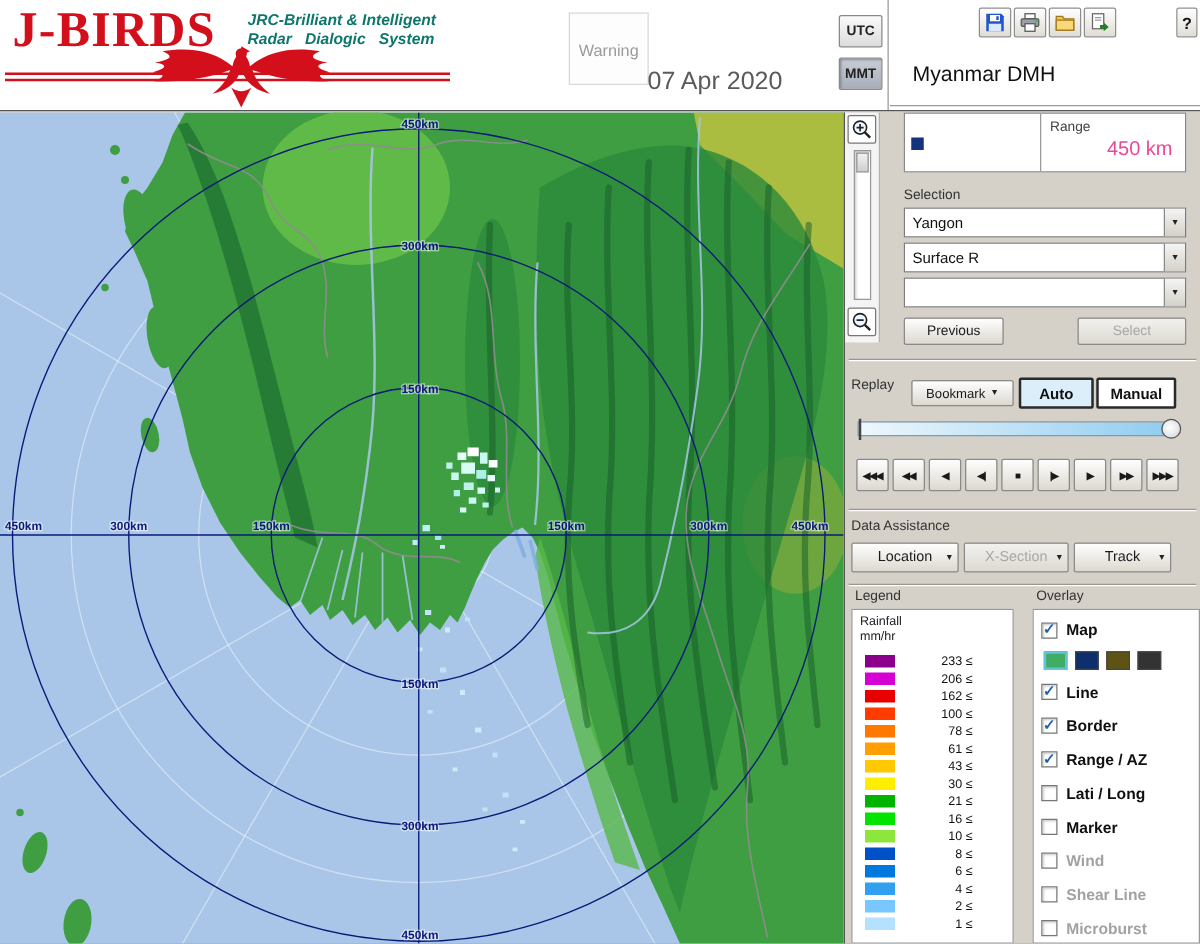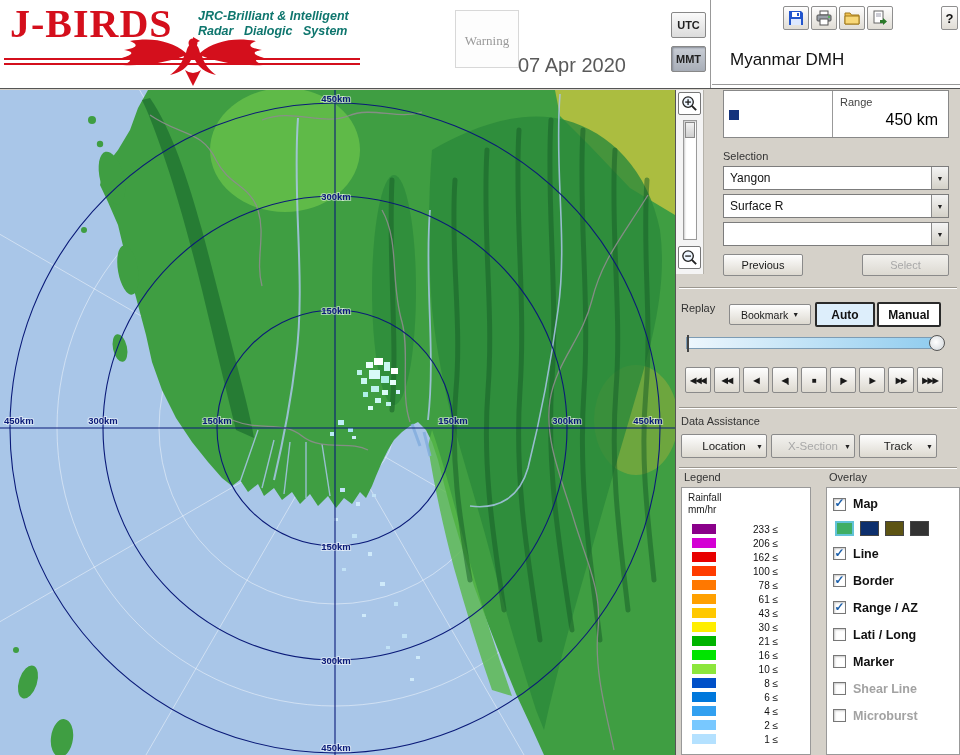--- a/index.html
+++ b/index.html
@@ -12,21 +12,21 @@
   .logo-title{position:absolute;left:10px;top:0px;font-family:"Liberation Serif",serif;font-weight:bold;
               font-size:40px;color:#d40f1c;letter-spacing:1px;}
   .tagline{position:absolute;left:198px;top:9px;color:#0f766e;font-weight:bold;font-style:italic;
            font-size:12.5px;line-height:15px;}
   .tagline .t2{word-spacing:7px;}
   .redline{position:absolute;left:4px;top:58px;width:356px;height:7px;
            border-top:2px solid #d40f1c;border-bottom:2px solid #d40f1c;}
   .eagle{position:absolute;left:118px;top:36px;width:150px;height:50px;}
   .warnbox{position:absolute;left:455px;top:10px;width:64px;height:58px;background:#fdfdfd;
            border:1px solid #d8d8d8;color:#9a9a9a;font-size:13px;display:flex;align-items:flex-start;
-           justify-content:center;padding-top:22px;font-family:Liberation Serif, serif;}
+           justify-content:center;padding-top:22px;}
   .clock-time{position:absolute;left:528px;top:4px;font-size:40px;color:#4c4c4c;letter-spacing:2px;}
   .clock-date{position:absolute;left:518px;top:54px;font-size:20px;color:#5a5a5a;text-align:right;}
   .tzbtn{position:absolute;left:671px;width:35px;height:26px;font-size:11px;font-weight:bold;
          display:flex;align-items:center;justify-content:center;border:1px solid #888;border-radius:2px;color:#222;}
   .tz-utc{top:12px;background:linear-gradient(#fafafa,#dcdcdc);}
   .tz-mmt{top:46px;background:linear-gradient(#c9ced6,#a8aeb8);box-shadow:inset 1px 1px 2px #848a94;}
   .hdr-divider{position:absolute;left:710px;top:0;width:1px;height:88px;background:#999;}
   .station{position:absolute;left:730px;top:50px;font-size:17px;color:#111;}
   .station-rule{position:absolute;left:712px;top:84px;width:248px;height:1px;background:#999;}
   .iconbtn{position:absolute;top:6px;width:26px;height:24px;background:linear-gradient(#fefefe,#e0ddd5);
@@ -52,21 +52,21 @@
              border:1px solid #8a8a8a;}
   .seclabel{position:absolute;font-size:11px;color:#333;}
   .btn{position:absolute;background:linear-gradient(#fefefe,#ddd9d0);border:1px solid #8a8a8a;border-radius:2px;
        font-size:11px;color:#1a1a1a;display:flex;align-items:center;justify-content:center;cursor:default;}
   .btn.dis{color:#a8a8a8;background:linear-gradient(#f2f1ee,#dcd9d1);}
   .ddarrow{font-size:7px;color:#222;margin-left:4px;}
   .rangebox{position:absolute;left:47px;top:0px;width:226px;height:48px;background:#fff;border:1px solid #888;}
   .range-divider{position:absolute;left:108px;top:0;bottom:0;width:1px;background:#999;}
   .range-chip{position:absolute;left:5px;top:19px;width:10px;height:10px;background:#14337c;}
   .range-label{position:absolute;left:116px;top:5px;font-size:11px;color:#444;}
-  .range-value{position:absolute;right:10px;top:20px;font-size:16px;color:#000000;}
+  .range-value{position:absolute;right:10px;top:20px;font-size:16px;color:#ec4899;}
   .dd{position:absolute;left:47px;width:226px;height:24px;background:#fff;border:1px solid #7c7c7c;display:flex;}
   .ddtext{flex:1;font-size:12px;color:#111;padding:4px 6px;white-space:nowrap;overflow:hidden;}
   .ddbtn{width:17px;background:linear-gradient(#f4f4f4,#d4d1c8);border-left:1px solid #8a8a8a;
          display:flex;align-items:center;justify-content:center;font-size:7px;color:#222;}
   .sep{position:absolute;left:3px;right:3px;height:2px;border-top:1px solid #9b978f;border-bottom:1px solid #fff;}
   .toggle{position:absolute;border:2px solid #2a2a2a;border-radius:2px;font-size:12px;font-weight:bold;color:#111;
           display:flex;align-items:center;justify-content:center;background:#fff;}
   .toggle.sel{background:#ddeefb;}
   .slider{position:absolute;left:10px;top:247px;width:254px;height:12px;
           background:linear-gradient(90deg,#eef7fd,#8fccef);border:1px solid #7d9cb4;}
@@ -492,20 +492,26 @@
         <div class="orow">
           <span class="cb">
               <i></i>
             </span>
           <span class="olabel">Marker</span>
         </div>
         <div class="orow dis">
           <span class="cb">
               <i></i>
             </span>
+          <span class="olabel">Wind</span>
+        </div>
+        <div class="orow dis">
+          <span class="cb">
+              <i></i>
+            </span>
           <span class="olabel">Shear Line</span>
         </div>
         <div class="orow dis">
           <span class="cb">
               <i></i>
             </span>
           <span class="olabel">Microburst</span>
         </div>
       </div>
     </div>

